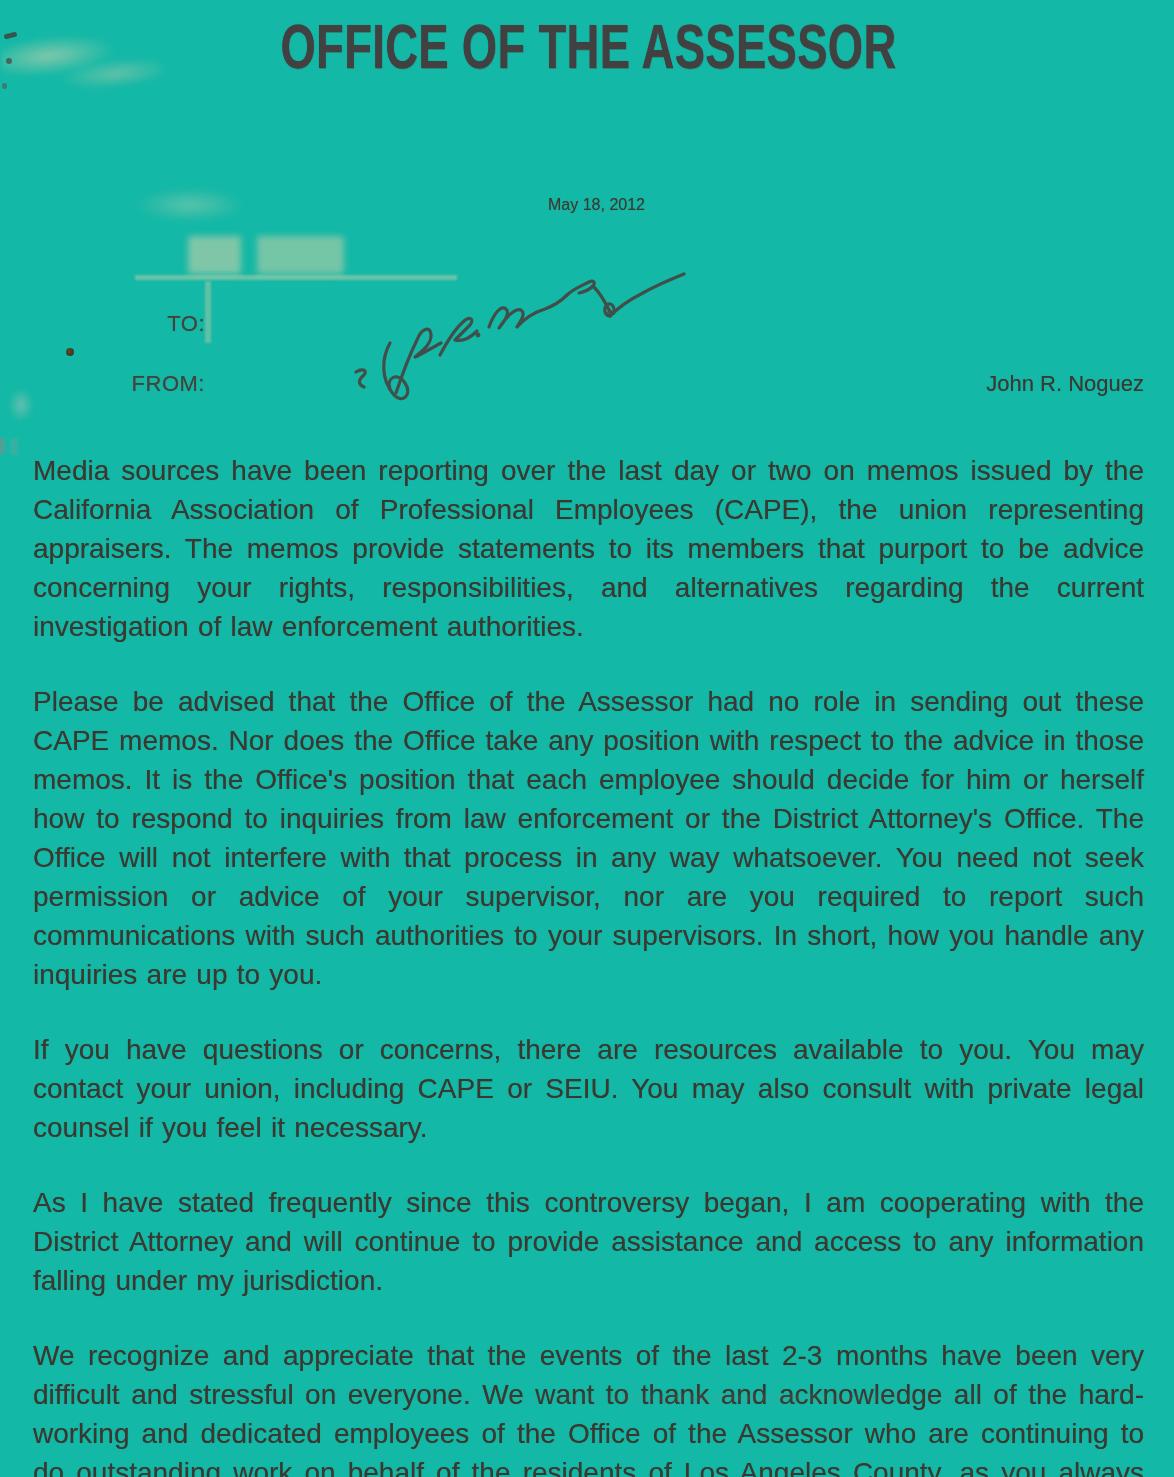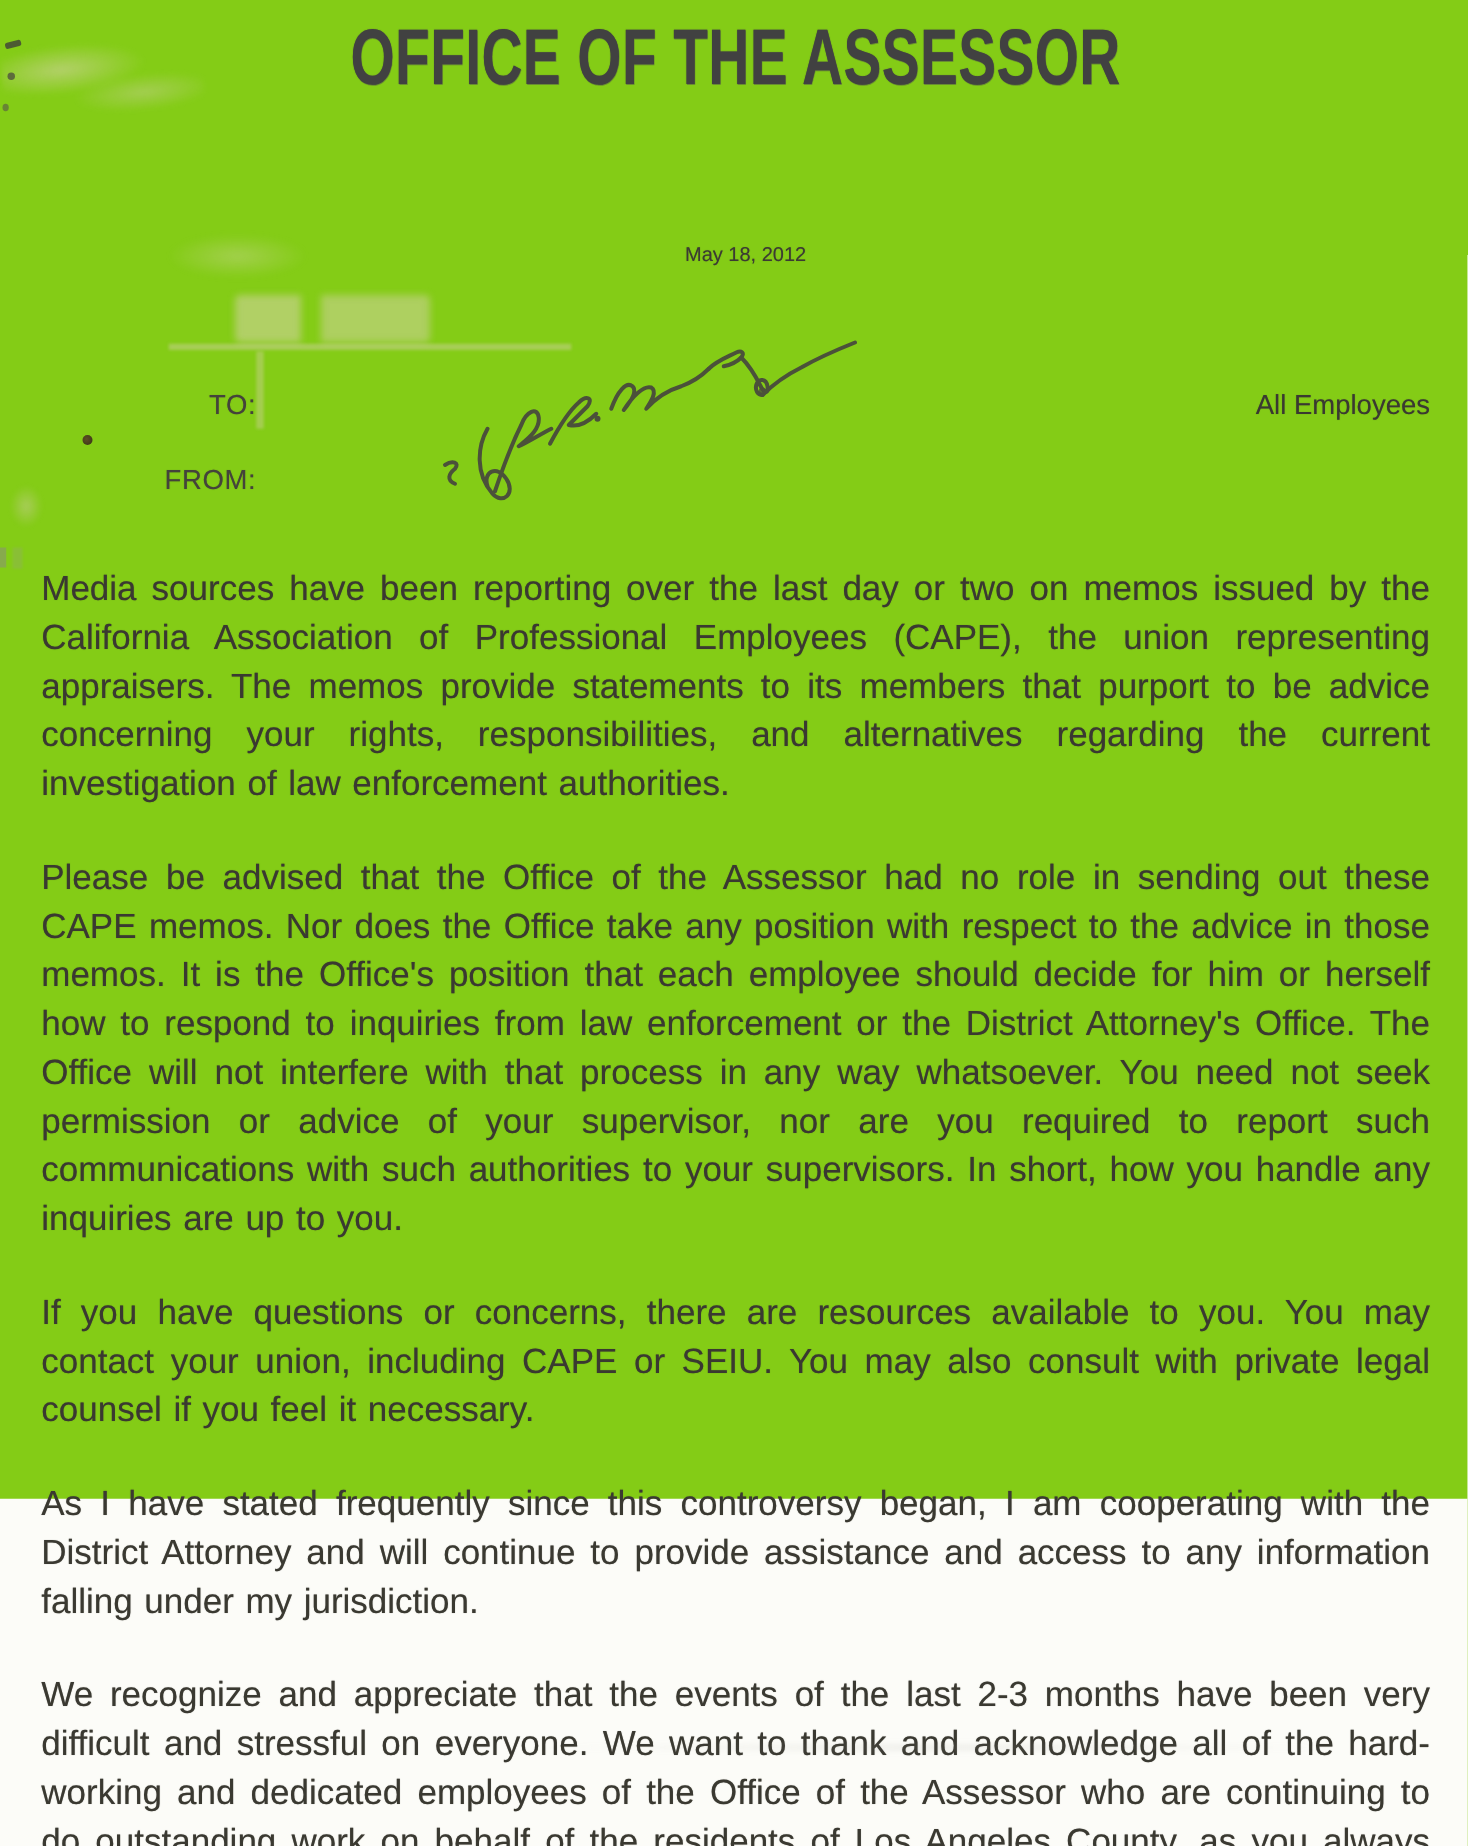--- a/index.html
+++ b/index.html
@@ -10,24 +10,24 @@
   body {
     width: 1174px;
     height: 1477px;
     overflow: hidden;
     font-family: "Liberation Sans", "DejaVu Sans", sans-serif;
     color: #3a3931;
   }
   .page {
     position: relative;
     width: 1174px;
-    height: 1199px;
+    height: 1477px;
     box-sizing: border-box;
     padding: 0 30px 0 33px;
-    background: #84cc16;
+    background: #14b8a6;
   }
   
   .doc-title {
     margin: 0;
     padding-top: 16px;
     font-size: 63px;
     line-height: 60px;
     font-weight: 700;
     text-align: center;
     color: #414141;
@@ -161,24 +161,24 @@
   <div class="artifact bar-subject-2"></div>
   <div class="artifact ink-dot"></div>
   <div class="artifact wisp-bottom"></div>
 
   <h1 class="doc-title">OFFICE OF THE ASSESSOR</h1>
   <div class="doc-date">May 18, 2012</div>
 
   <div class="meta">
     <div class="meta-row">
       <span class="meta-label">TO:</span>
-      <span class="meta-value">All Employees</span>
     </div>
     <div class="meta-row">
       <span class="meta-label">FROM:</span>
+      <span class="meta-value">John R. Noguez</span>
     </div>
   </div>
 
   <svg class="signature" viewBox="0 0 345 155" xmlns="http://www.w3.org/2000/svg">
     <g fill="none" stroke="#45443f" stroke-width="3.2" stroke-linecap="round" stroke-linejoin="round" opacity="0.9">
 
       <path d="M3,116 C9,112 15,114 11,119 C6,123 4,128 11,131"></path>
 
       <path d="M37,87 C29,101 27,123 41,139 C49,148 60,139 52,127 C45,116 33,121 37,133"></path>
 

